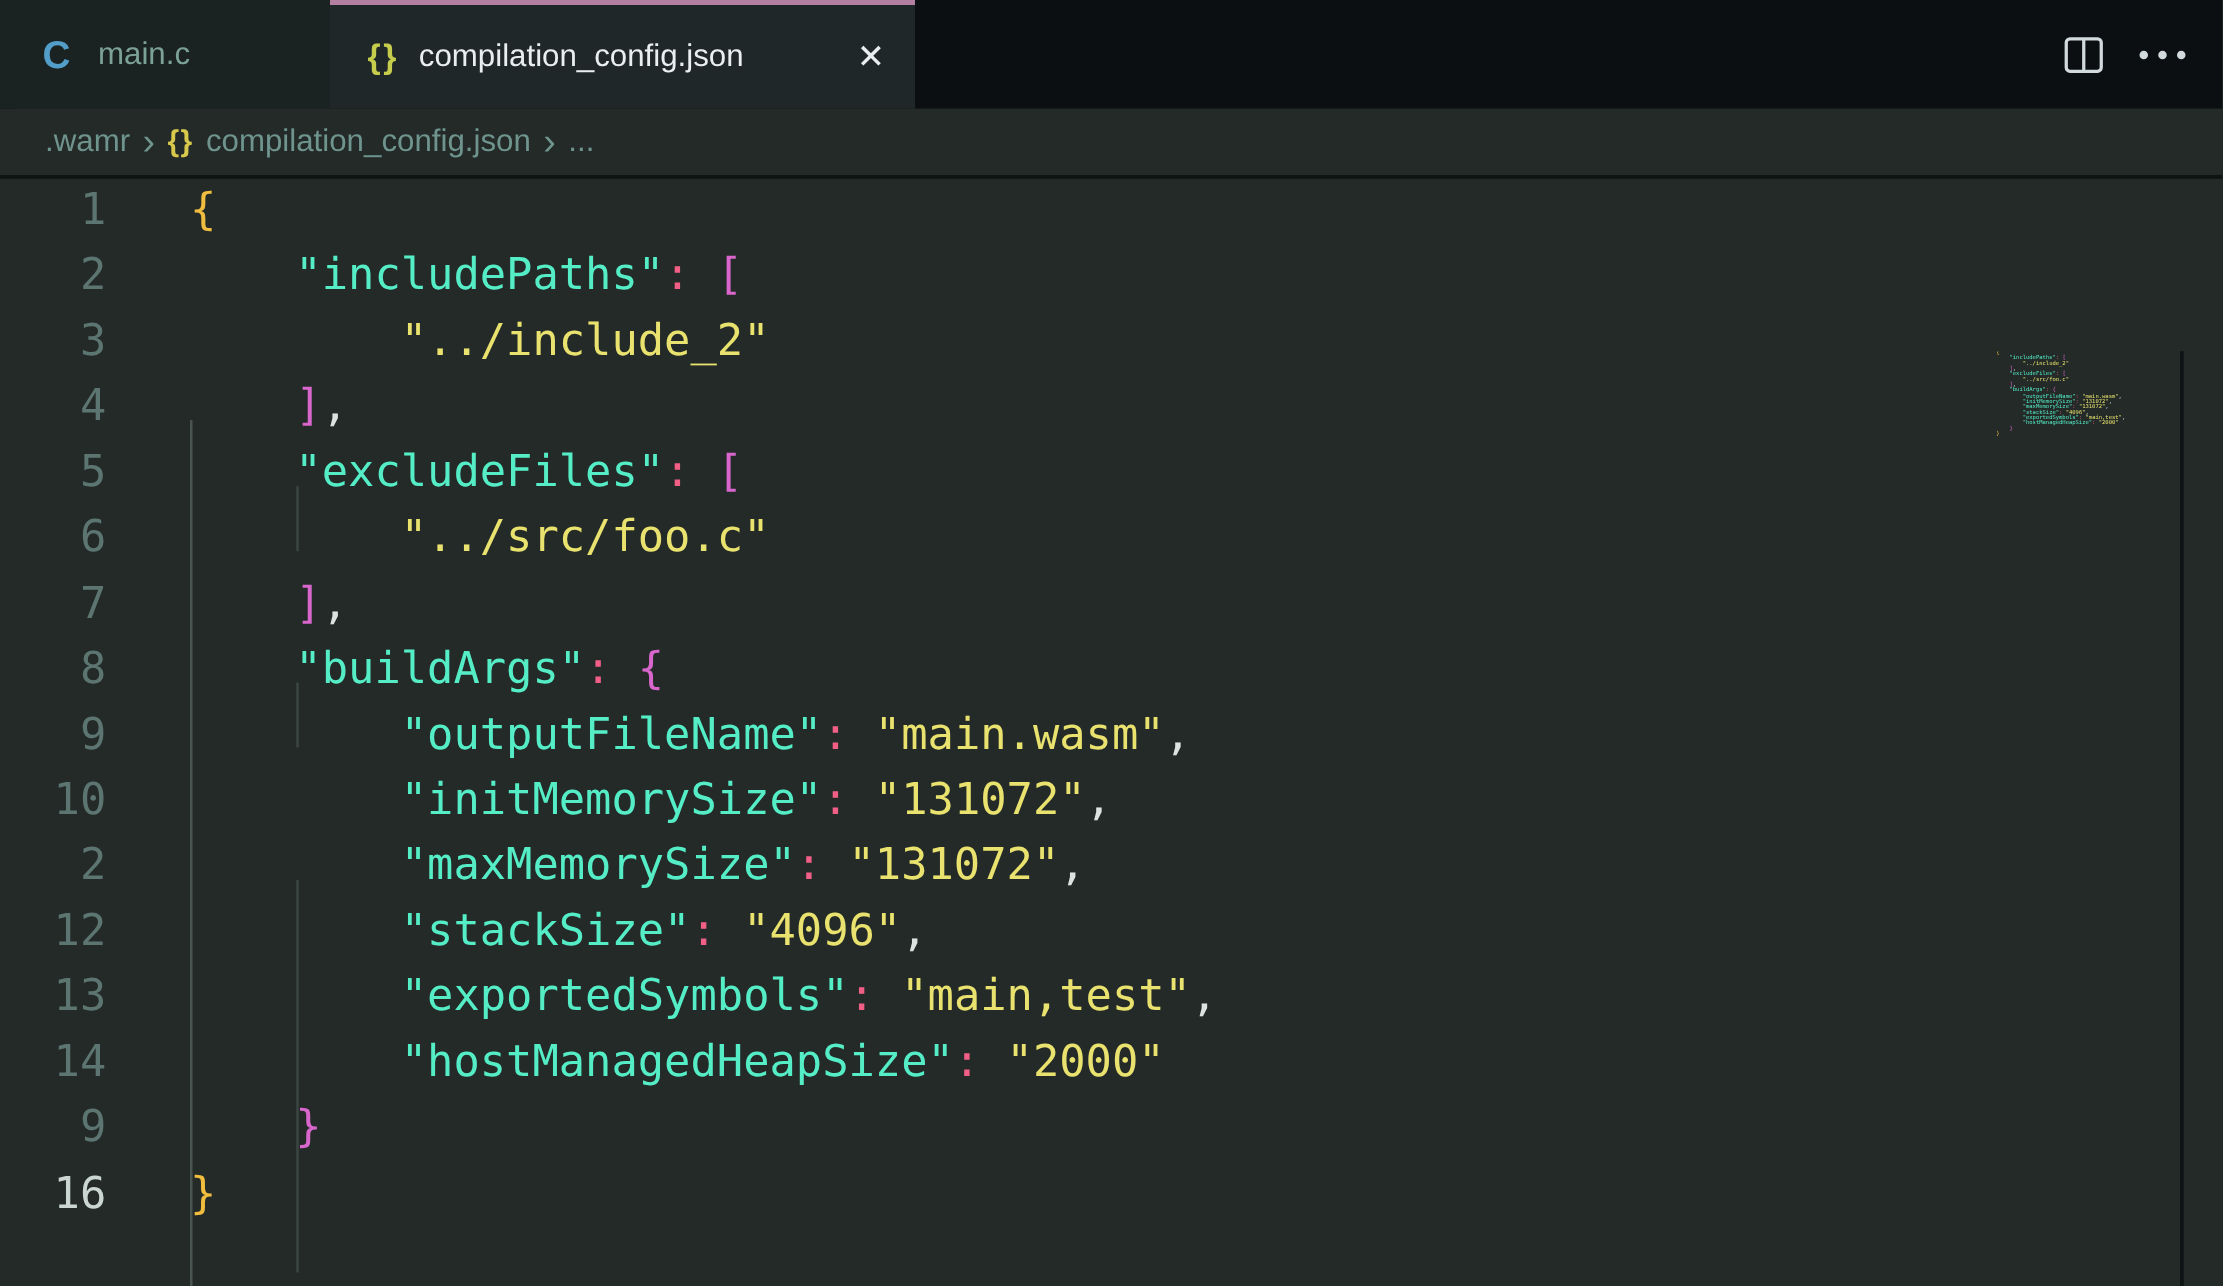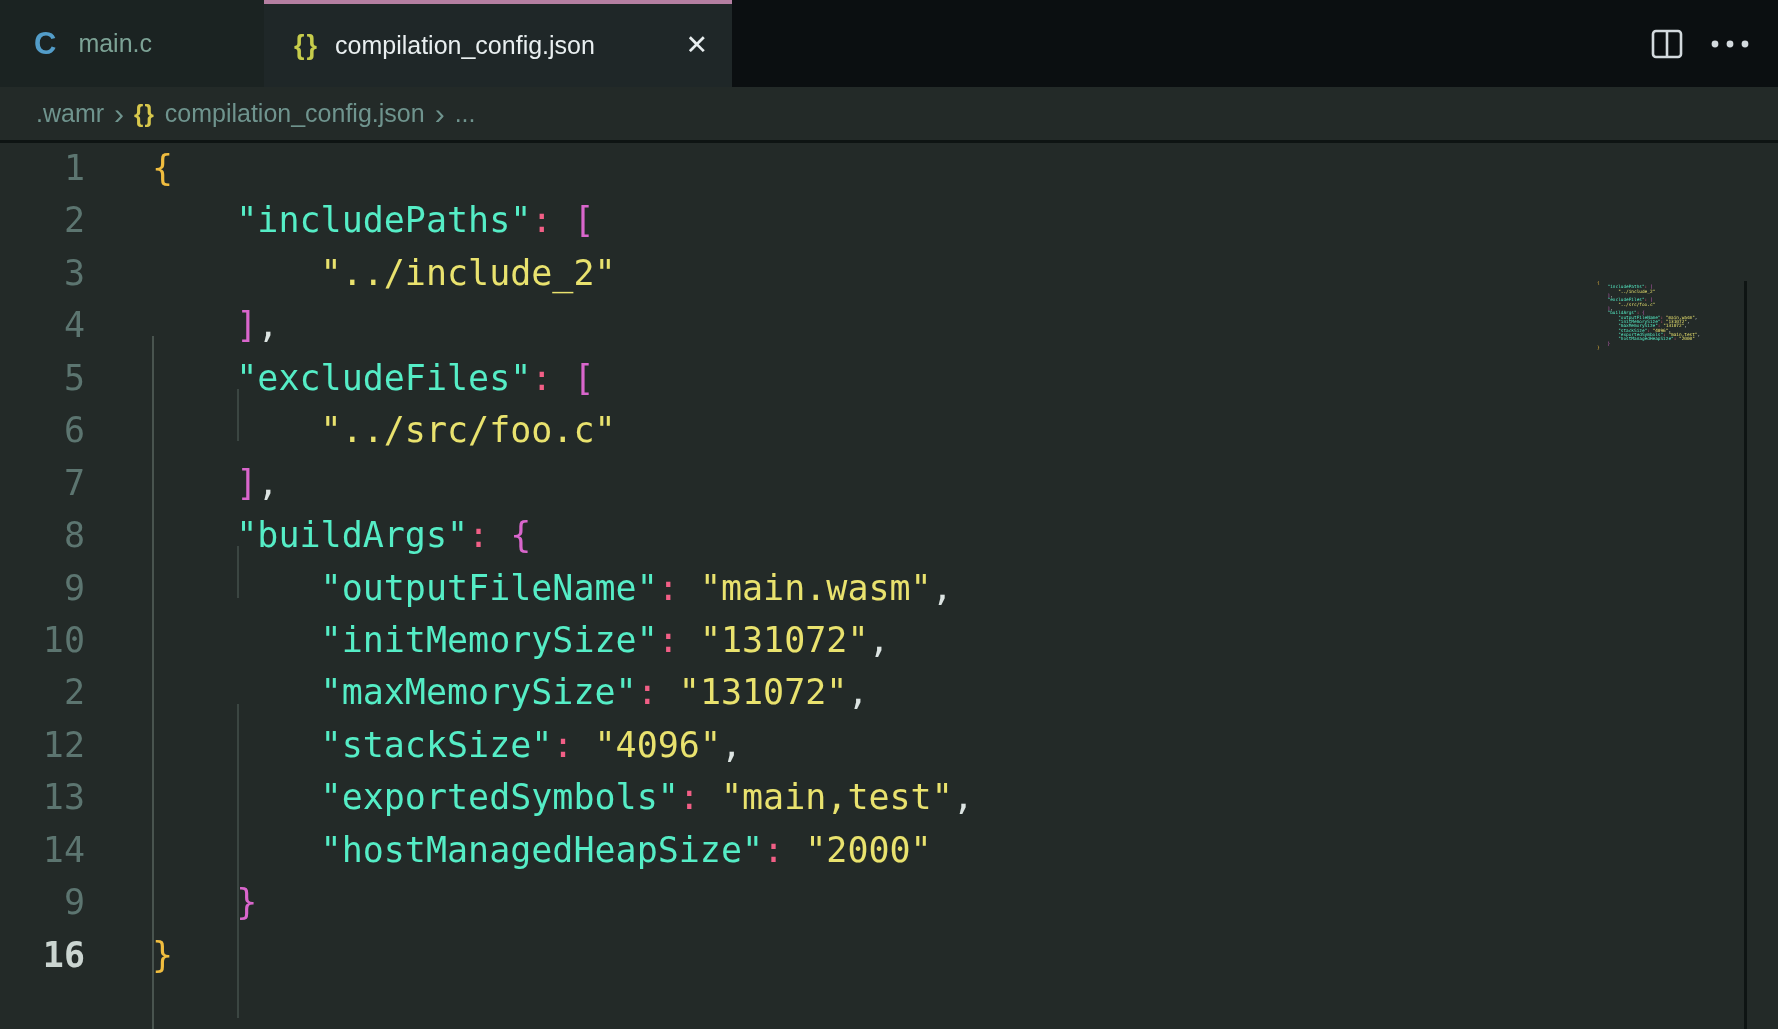--- a/index.html
+++ b/index.html
@@ -102,21 +102,21 @@
     position:absolute;left:0;top:2px;width:1778px;
     font-family:"DejaVu Sans Mono", monospace;
     font-size:35px;
   }
   .code-row{height:52.45px;line-height:52.45px;white-space:pre;}
   .line-num{
     display:inline-block;width:85px;text-align:right;
     color:var(--linenum-fg,#5c7570);
     vertical-align:top;
   }
-  .line-num.active{color:var(--linenum-active-fg,#cbd5d1);font-weight:bold;}
+  .line-num.active{color:var(--linenum-active-fg,#cbd5d1);}
   .line-code{
     display:inline-block;padding-left:67px;vertical-align:top;
     color:var(--comma-fg,#dce4e2);
   }
   .tok-b0{color:var(--bracket0,#f0bd3f);}
   .tok-b1{color:var(--bracket1,#d966cc);}
   .tok-key{color:var(--key-fg,#55edc6);}
   .tok-str{color:var(--string-fg,#e9e26e);}
   .tok-colon{color:var(--colon-fg,#f15f86);}
   .tok-comma{color:var(--comma-fg,#dce4e2);}

